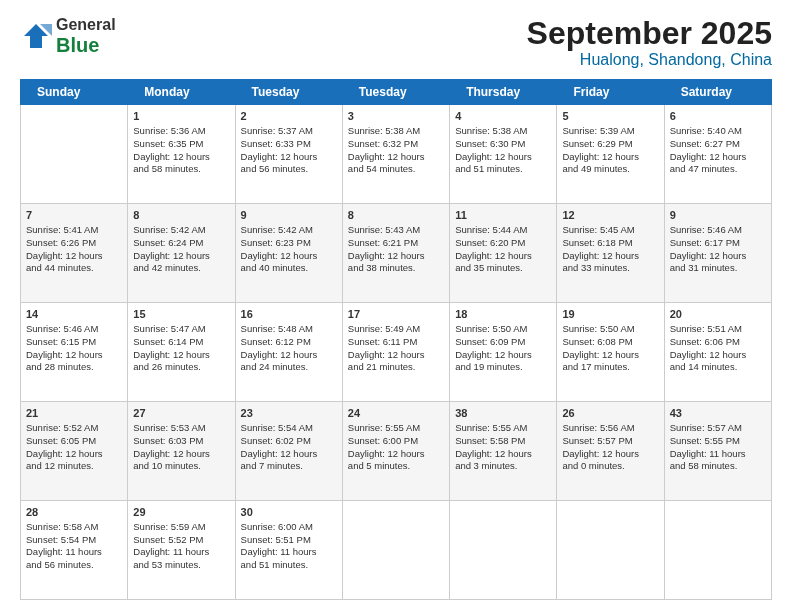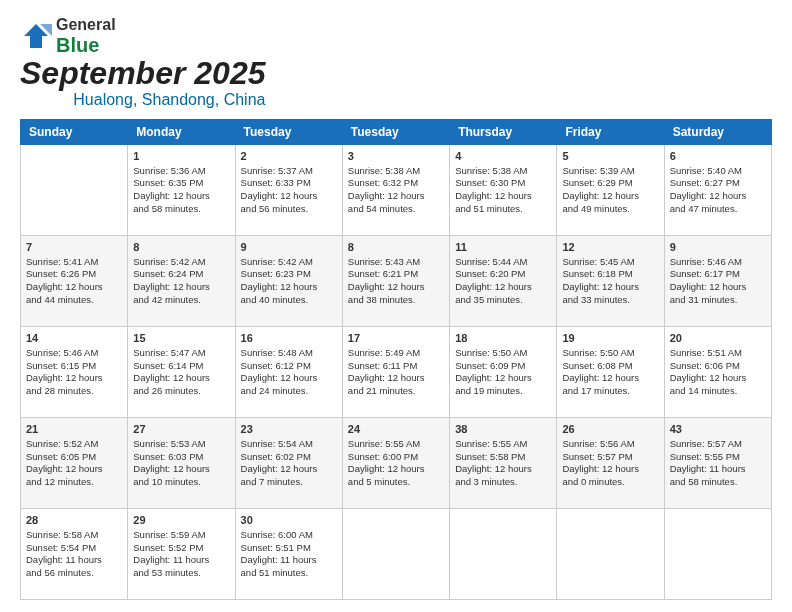--- a/index.html
+++ b/index.html
@@ -15,21 +15,20 @@
       height: 612px;
       padding: 16px 20px 12px 20px;
       display: flex;
       flex-direction: column;
     }
     .header {
       display: flex;
       justify-content: space-between;
       align-items: flex-start;
       margin-bottom: 10px;
-      flex-direction: column;
     }
     .logo {
       display: flex;
       align-items: center;
       gap: 4px;
     }
     .logo-text {
       display: flex;
       flex-direction: column;
       line-height: 1.1;
@@ -49,39 +48,38 @@
       height: 32px;
     }
     .title-block {
       text-align: right;
     }
     .month-title {
       font-size: 32px;
       font-weight: bold;
       color: #222;
       line-height: 1.1;
-      font-style: italic;
     }
     .subtitle {
       font-size: 16px;
       color: #0369a1;
     }
     .calendar {
       flex: 1;
       border: 1px solid #ccc;
       border-collapse: collapse;
       width: 100%;
       table-layout: fixed;
     }
     .calendar th {
       background: #1a6fba;
       color: #fff;
       font-size: 12px;
       font-weight: bold;
-      padding: 5px 8px;
+      padding: 5px 16px;
       text-align: left;
       border: 1px solid #1a6fba;
     }
     .calendar td {
       border: 1px solid #ccc;
       vertical-align: top;
       padding: 4px 5px;
       font-size: 9.5px;
       color: #333;
       line-height: 1.35;

